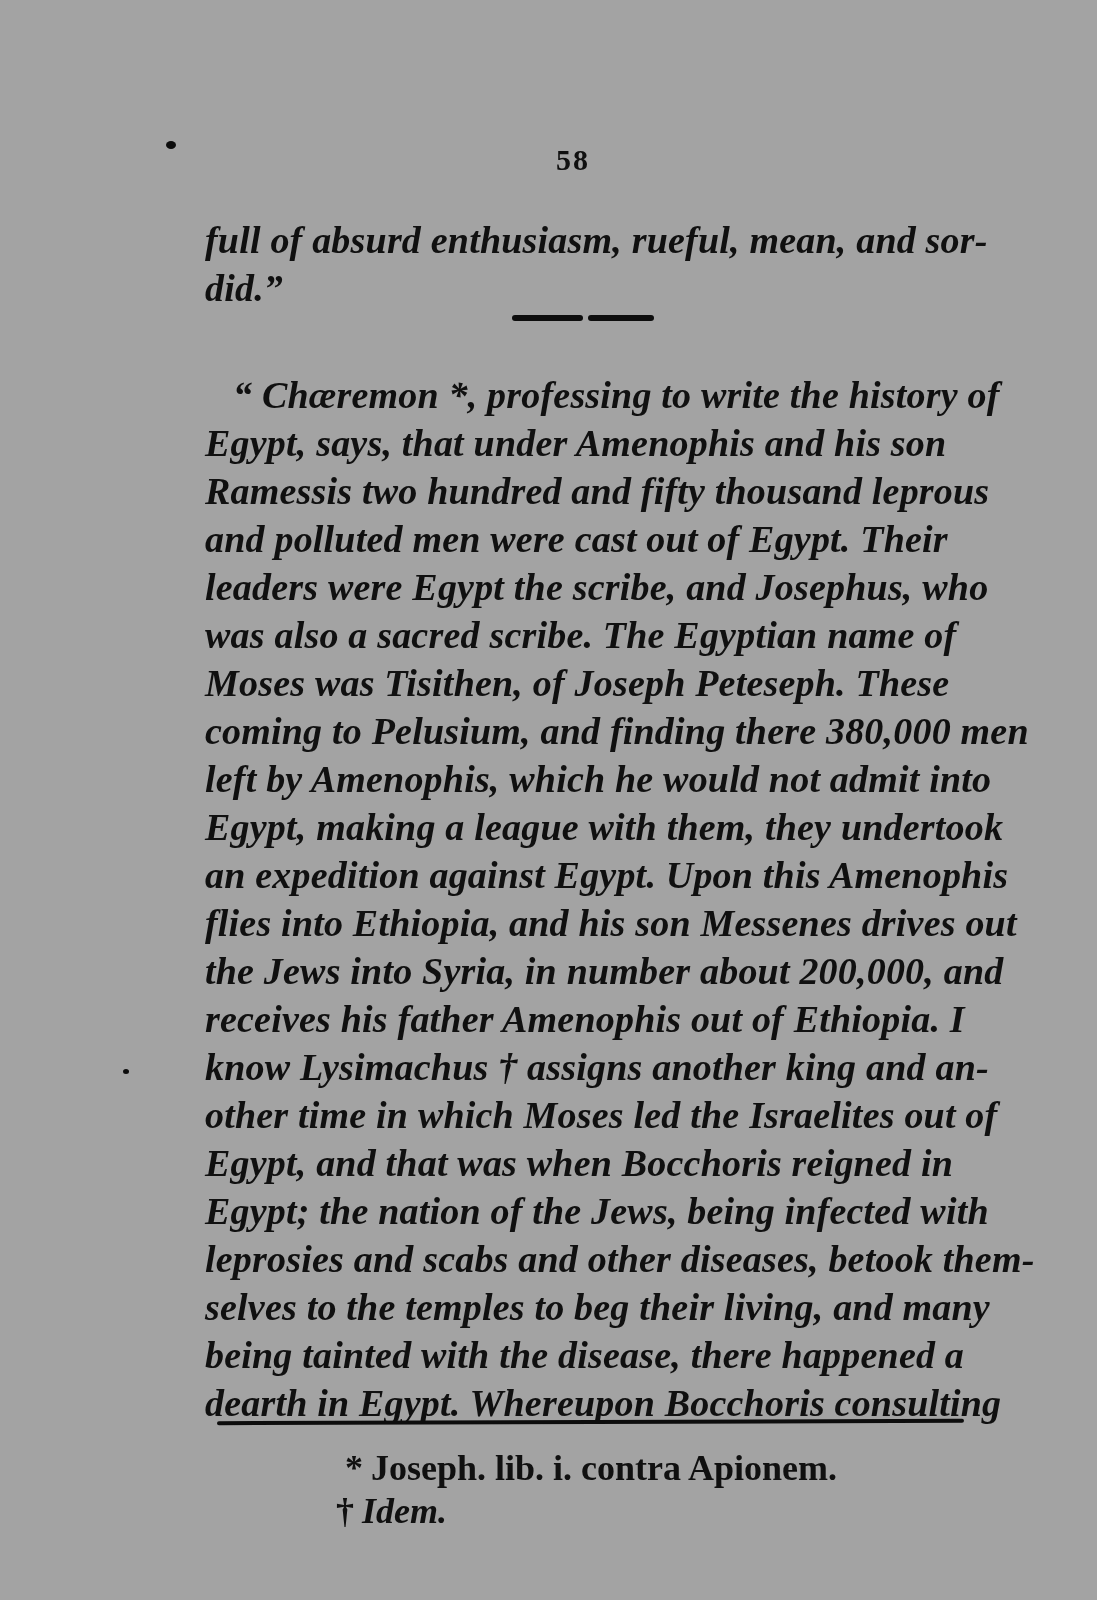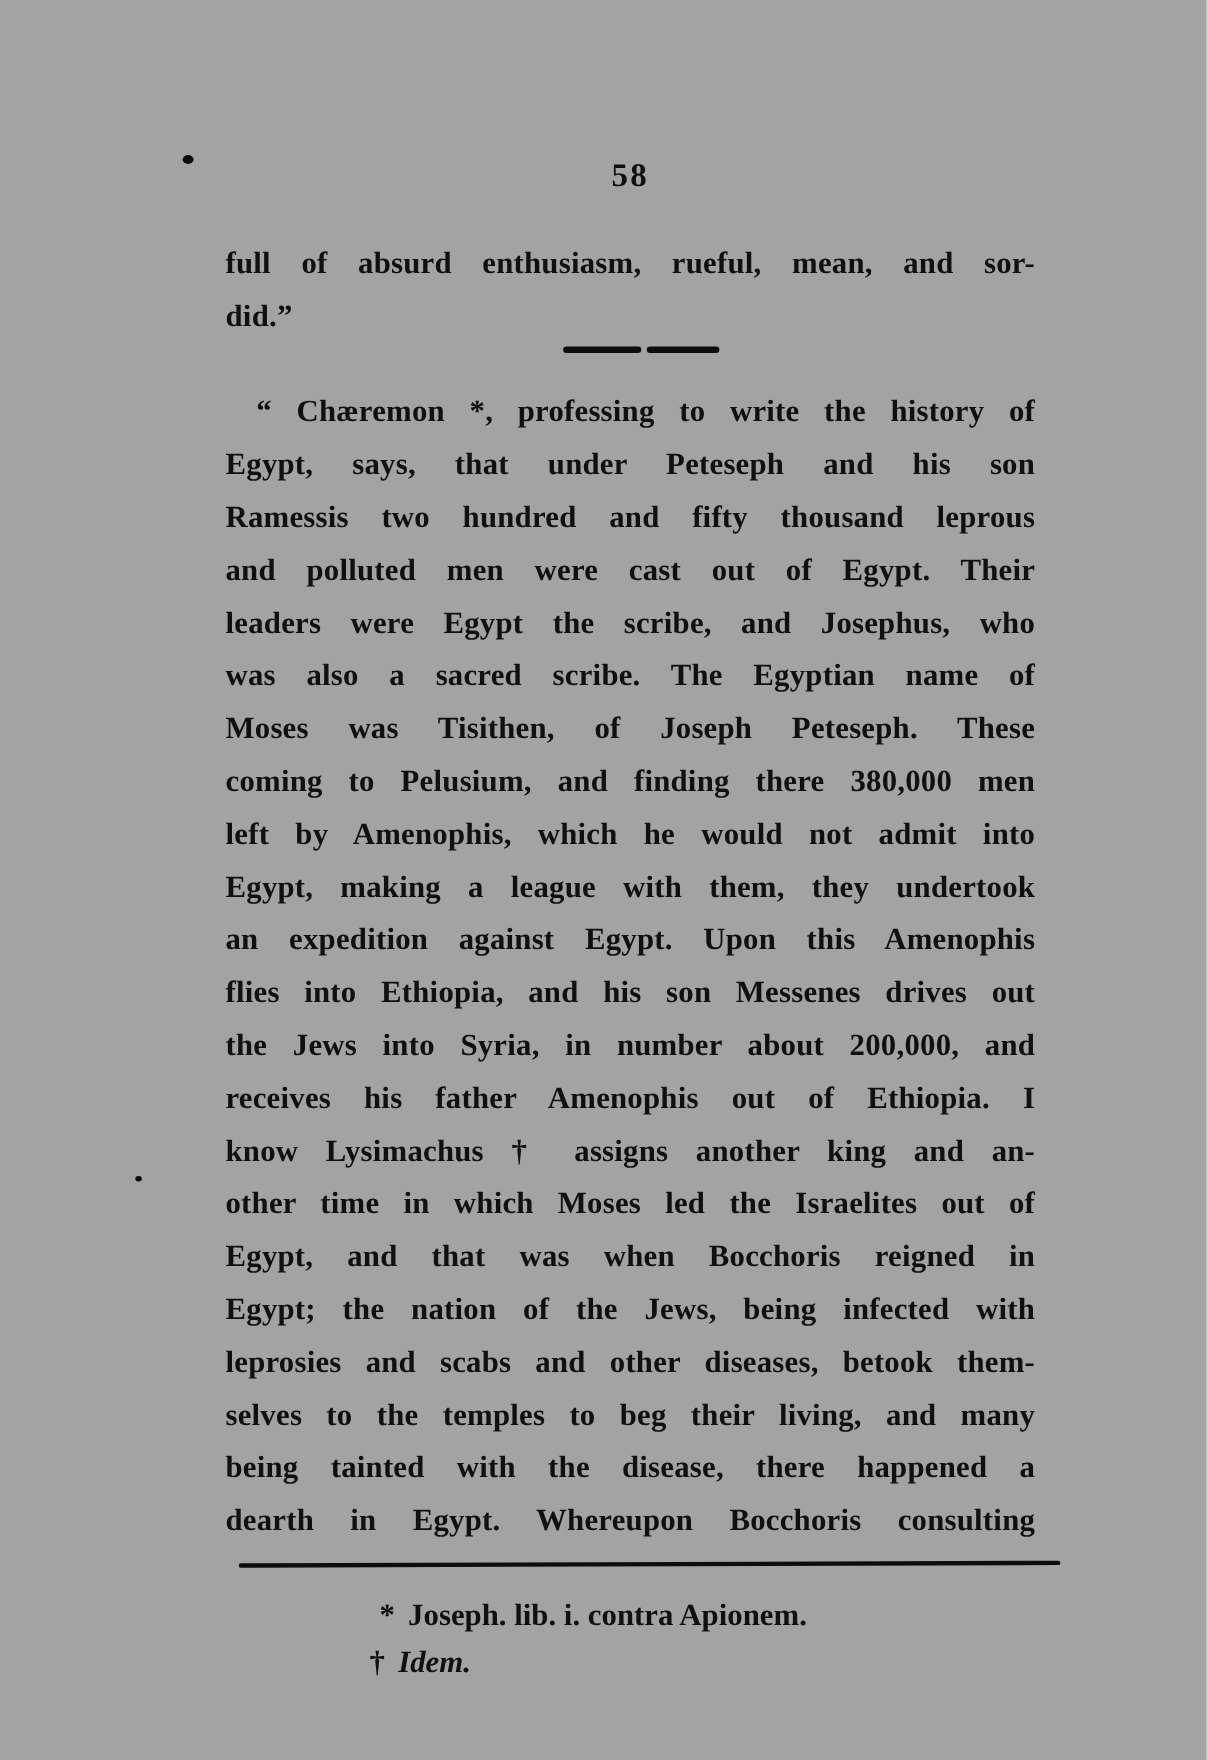--- a/index.html
+++ b/index.html
@@ -24,25 +24,26 @@
     top: 143px;
     width: 736px;
     text-align: center;
     font-size: 30px;
     letter-spacing: 2px;
   }
   .text-block {
     position: absolute;
     left: 205px;
     width: 736px;
-    font-size: 28px;
+    font-size: 38px;
     letter-spacing: 0.2px;
+    font-style: italic;
   }
   .fragment { top: 216px; }
-  .body-par { top: 351px; }
+  .body-par { top: 371px; }
   .line {
     height: 48px;
     line-height: 48px;
     text-align: justify;
     text-align-last: justify;
     white-space: nowrap;
   }
   .line.flush-left {
     text-align: left;
     text-align-last: left;
@@ -72,21 +73,21 @@
     width: 747px;
     height: 4px;
     background: #0d0d0d;
     transform: rotate(-0.18deg);
     border-radius: 2px;
   }
   .footnotes {
     position: absolute;
     left: 336px;
     top: 1447px;
-    font-size: 28px;
+    font-size: 36px;
     line-height: 43px;
   }
   .footnote-row { white-space: nowrap; }
   .footnote-row .fn-marker {
     display: inline-block;
     min-width: 26px;
   }
   .footnote-row.fn-1 { padding-left: 9px; }
   .fn-italic .fn-text { font-style: italic; text-align: center; }
   .ink-speck {
@@ -112,21 +113,21 @@
     <div class="line flush-left">did.”</div>
   </div>
 
   <div class="divider">
     <span class="dash dash-left"></span>
     <span class="dash dash-right"></span>
   </div>
 
   <div class="text-block body-par">
     <div class="line indent-first">“ Chæremon *, professing to write the history of</div>
-    <div class="line">Egypt, says, that under Peteseph and his son</div>
+    <div class="line">Egypt, says, that under Amenophis and his son</div>
     <div class="line">Ramessis two hundred and fifty thousand leprous</div>
     <div class="line">and polluted men were cast out of Egypt.  Their</div>
     <div class="line">leaders were Egypt the scribe, and Josephus, who</div>
     <div class="line">was also a sacred scribe.  The Egyptian name of</div>
     <div class="line">Moses was Tisithen, of Joseph Peteseph.  These</div>
     <div class="line">coming to Pelusium, and finding there 380,000 men</div>
     <div class="line">left by Amenophis, which he would not admit into</div>
     <div class="line">Egypt, making a league with them, they undertook</div>
     <div class="line">an expedition against Egypt.  Upon this Amenophis</div>
     <div class="line">flies into Ethiopia, and his son Messenes drives out</div>

